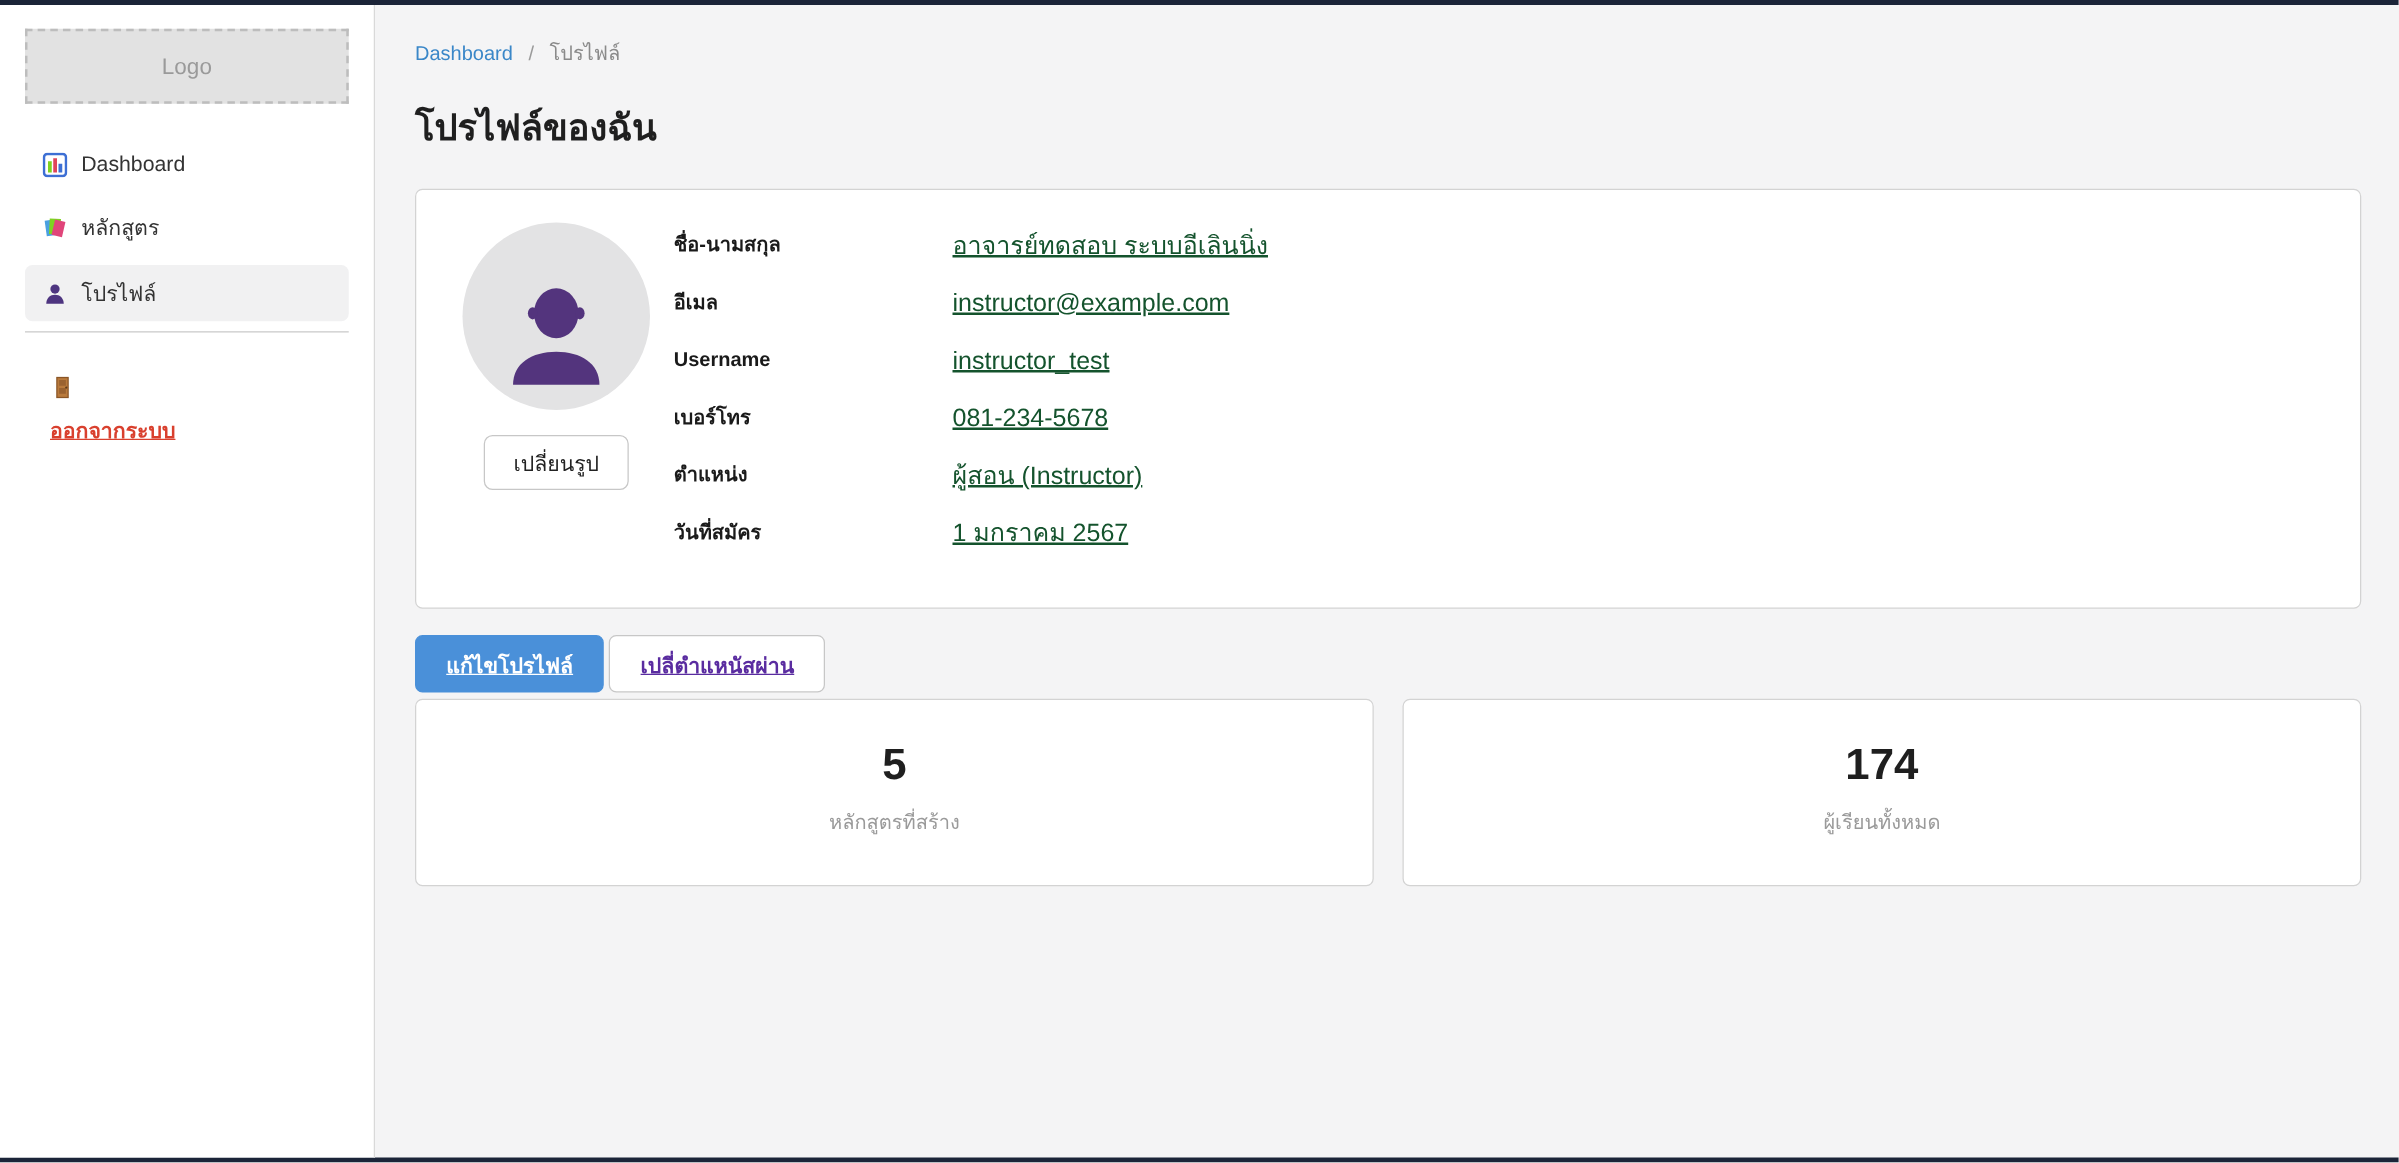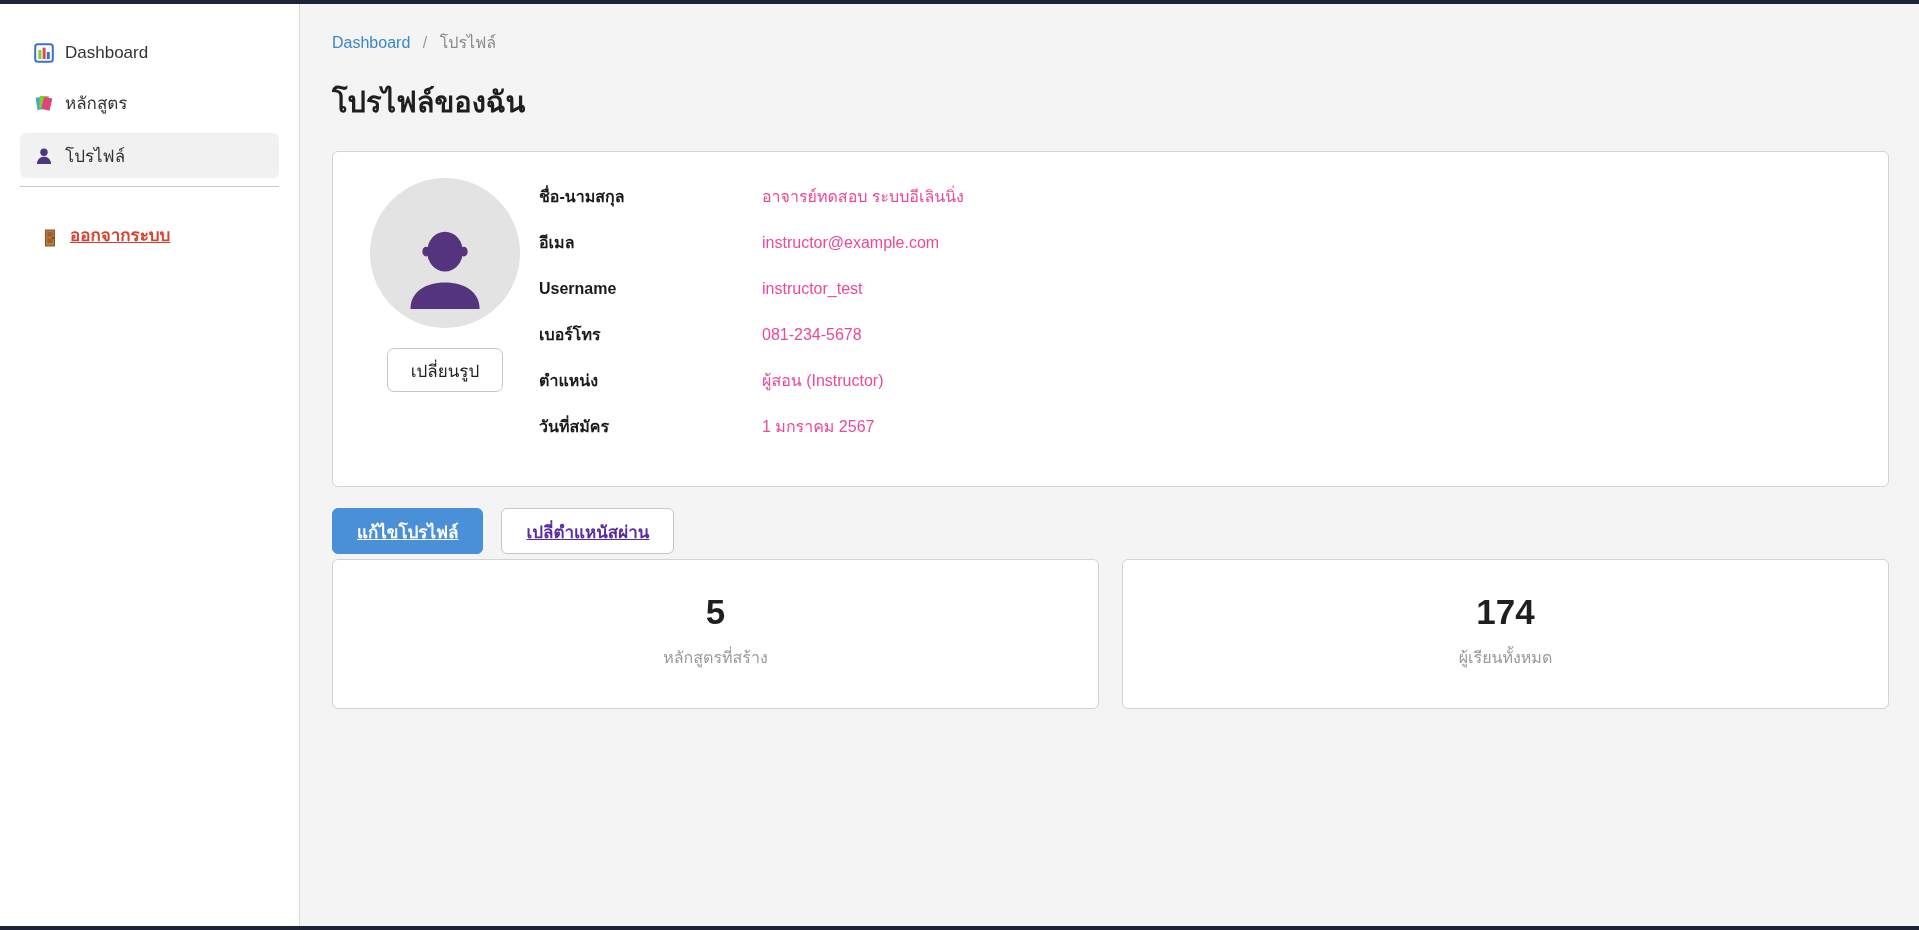--- a/index.html
+++ b/index.html
@@ -28,23 +28,23 @@
   .nav { margin-top: 30px; }
   .nav-item {
     display: flex; align-items: center; gap: 11px;
     margin: 0 20px 8px 20px; padding: 9px 14px;
     font-size: 17px; color: #333; border-radius: 6px; cursor: pointer;
   }
   .nav-item.active { background: #f1f1f2; }
   .nav-item .icon, .logout .icon { display: inline-flex; width: 20px; height: 20px; }
   .divider { border: none; border-top: 1px solid #c9c9c9; margin: 6px 20px 0 20px; }
   .logout {
-    display: inline-flex; align-items: flex-end; gap: 10px;
+    display: inline-flex; align-items: flex-start; gap: 10px;
     margin: 34px 0 0 40px; font-size: 17px; font-weight: 600;
-    color: #d9402e; text-decoration: underline; cursor: pointer;
+    color: #d9402e; text-decoration: underline; cursor: pointer; flex-direction: column;
   }
 
   
   .main { flex: 1; padding: 26px 30px 1px 32px; }
   .breadcrumb { font-size: 16px; color: #8a8a8a; }
   .breadcrumb a { color: #3a87c8; text-decoration: none; cursor: pointer; }
   .breadcrumb .sep { margin: 0 8px; color: #9a9a9a; }
   h1.page-title { margin-top: 24px; font-size: 29px; font-weight: 700; color: #1f1f1f; }
 
   .card {
@@ -61,23 +61,23 @@
   }
   .btn-photo {
     margin-top: 20px; width: 116px; height: 44px;
     background: #fff; border: 1px solid #c7c7c7; border-radius: 7px;
     font-size: 17px; color: #222; cursor: pointer;
     font-family: inherit;
   }
   .fields { margin-left: 8px; padding-top: 6px; }
   .frow { display: flex; margin-bottom: 20px; line-height: 26px; gap: 40px; }
   .flabel { width: 183px; min-width: 183px; font-weight: 700; font-size: 16px; color: #1a1a1a; }
-  .fvalue { font-size: 16px; color: #ec4899; }
-
-  .actions { margin-top: 21px; display: flex; gap: 18px; text-align: center; }
+  .fvalue { font-size: 20px; color: #14532d; text-decoration: underline; }
+
+  .actions { margin-top: 21px; display: flex; gap: 4px; text-align: center; }
   .btn {
     display: inline-flex; align-items: center; justify-content: center;
     height: 46px; padding: 0 24px; border-radius: 6px;
     font-size: 17px; font-weight: 600; text-decoration: underline; cursor: pointer;
   }
   .btn-primary { background: #4a90d9; color: #ffffff; border: 1px solid #4a90d9; }
   .btn-secondary { background: #ffffff; color: #5a2ca0; border: 1px solid #c7c7c7; }
 
   .stats { margin-top: 5px; display: flex; gap: 23px; }
   .stat {
@@ -87,20 +87,23 @@
   .stat .lbl { margin-top: 13px; font-size: 16px; color: #9a9a9a; }
 </style>
 </head>
 <body>
 
 <div class="topbar"></div>
 
 <div class="app">
 
   <aside class="sidebar">
+    <div class="logo-box">
+      <span>Logo</span>
+    </div>
 
     <nav class="nav">
       <div class="nav-item">
         <span class="icon">
           <svg viewBox="0 0 20 20" width="20" height="20">
             <rect x="1.2" y="1.2" width="17.6" height="17.6" rx="2.6" fill="none" stroke="#3d6fd4" stroke-width="2"></rect>
             <rect x="4.4" y="7" width="3" height="9" fill="#7ed321"></rect>
             <rect x="8.6" y="4.6" width="3" height="11.4" fill="#e0455a"></rect>
             <rect x="12.8" y="9" width="3" height="7" fill="#3d6fd4"></rect>
           </svg>

